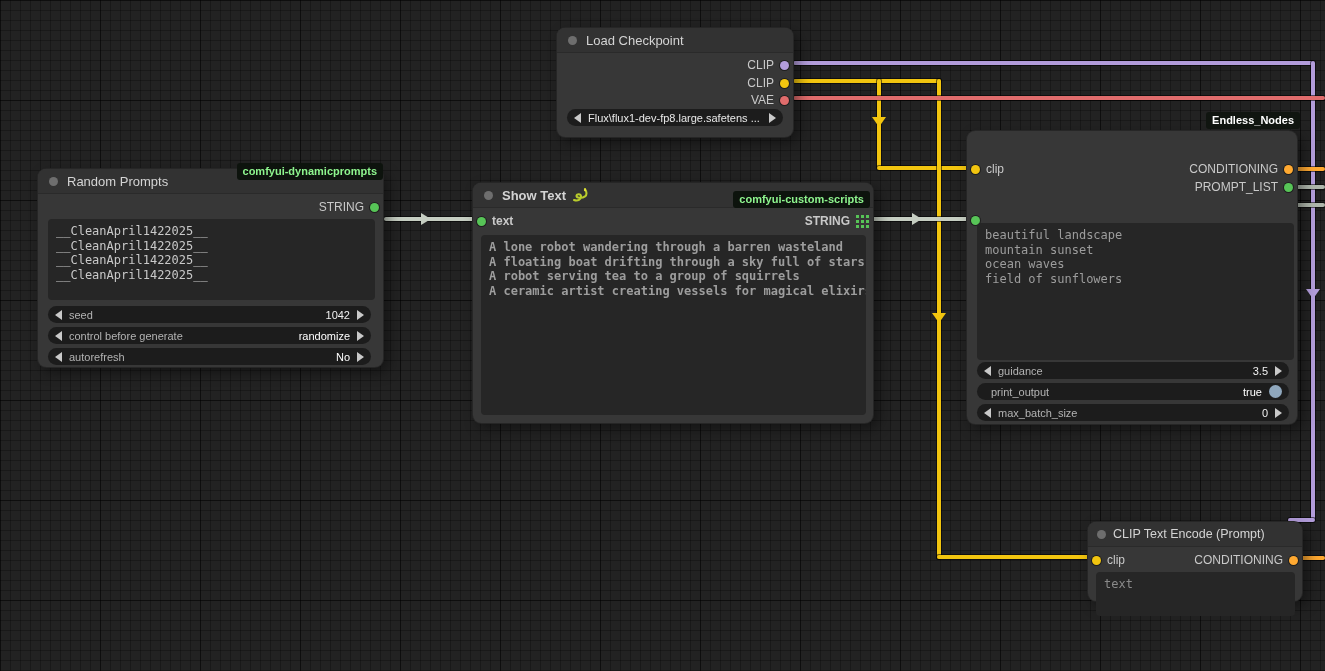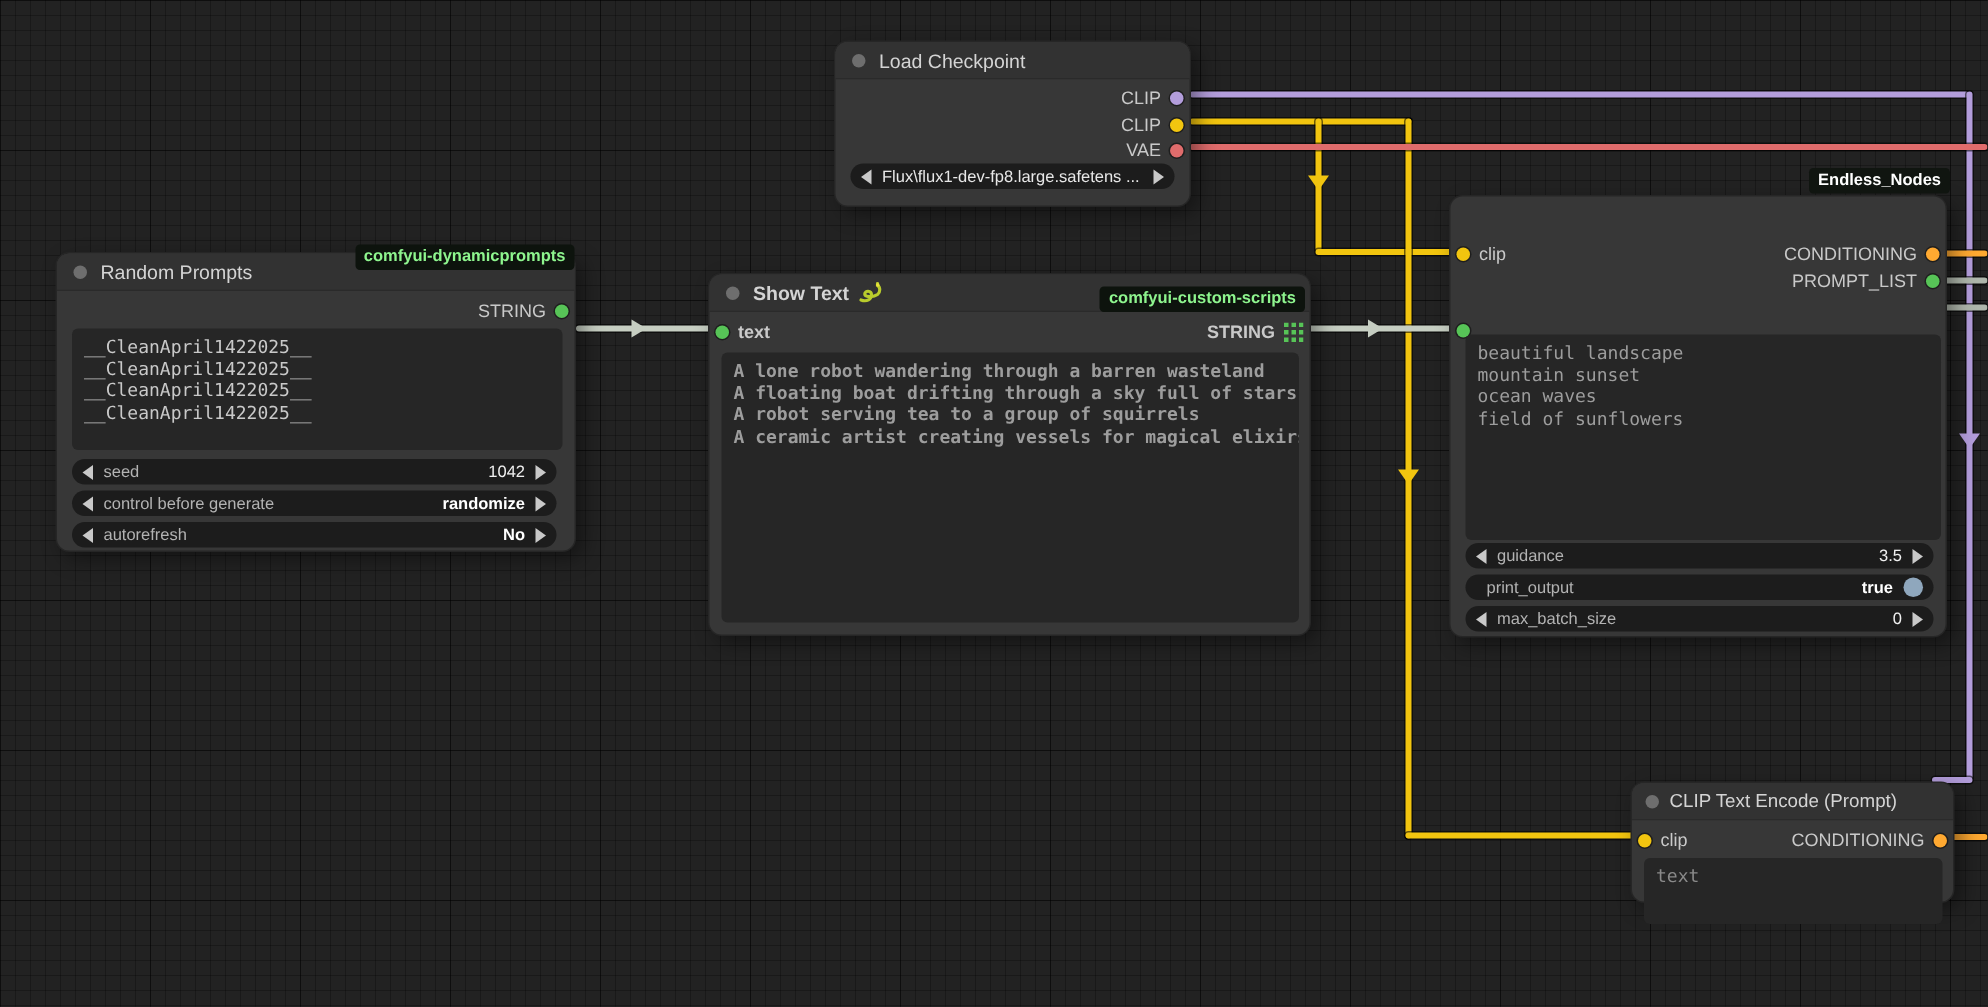--- a/index.html
+++ b/index.html
@@ -50,21 +50,21 @@
     padding:5px 8px; white-space:pre; overflow:hidden; color:#9d9d9d;
   }
 
   .widget {
     position:absolute; height:17px; background:#1c1c1c; border-radius:9px;
     display:flex; align-items:center; gap:7px; padding:0 7px;
     font-size:11px; color:#b3b3b3;
   }
   .wlabel { flex:1 1 auto; overflow:hidden; white-space:nowrap; }
   .wvalue { color:#f0f0f0; white-space:nowrap; }
-  .wvalue.bold { font-weight:bold; color:#fff;text-align:center; }
+  .wvalue.bold { font-weight:normal; color:#fff;text-align:center; }
   .warrow { width:0; height:0; flex:0 0 auto; }
   .warrow.left  { border-top:5px solid transparent; border-bottom:5px solid transparent; border-right:7px solid #c9c9c9; }
   .warrow.right { border-top:5px solid transparent; border-bottom:5px solid transparent; border-left:7px solid #c9c9c9; }
   .toggle-knob { width:13px; height:13px; border-radius:50%; background:#8fa7bd; flex:0 0 auto; }
 
   .badge {
     position:absolute; z-index:6; height:17px; line-height:17px;
     background:#0d130d; border-radius:3px; padding:0 6px;
     font-size:11px; font-weight:bold; color:#8ef58e; white-space:nowrap;
   }

